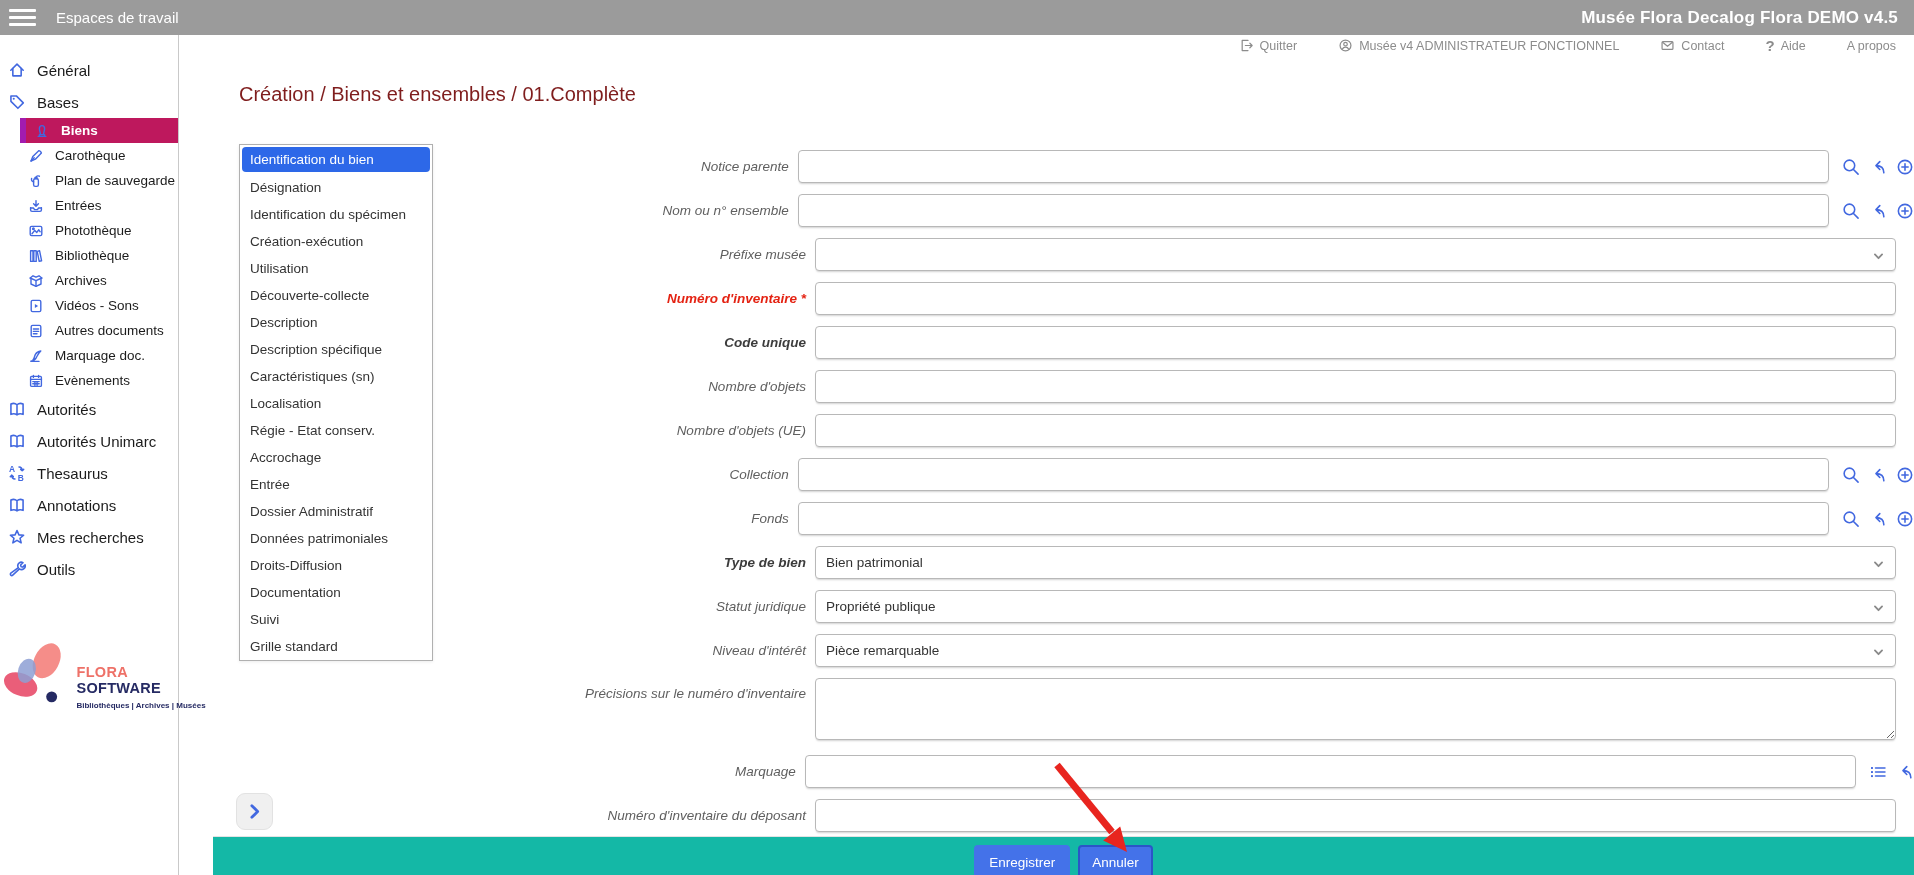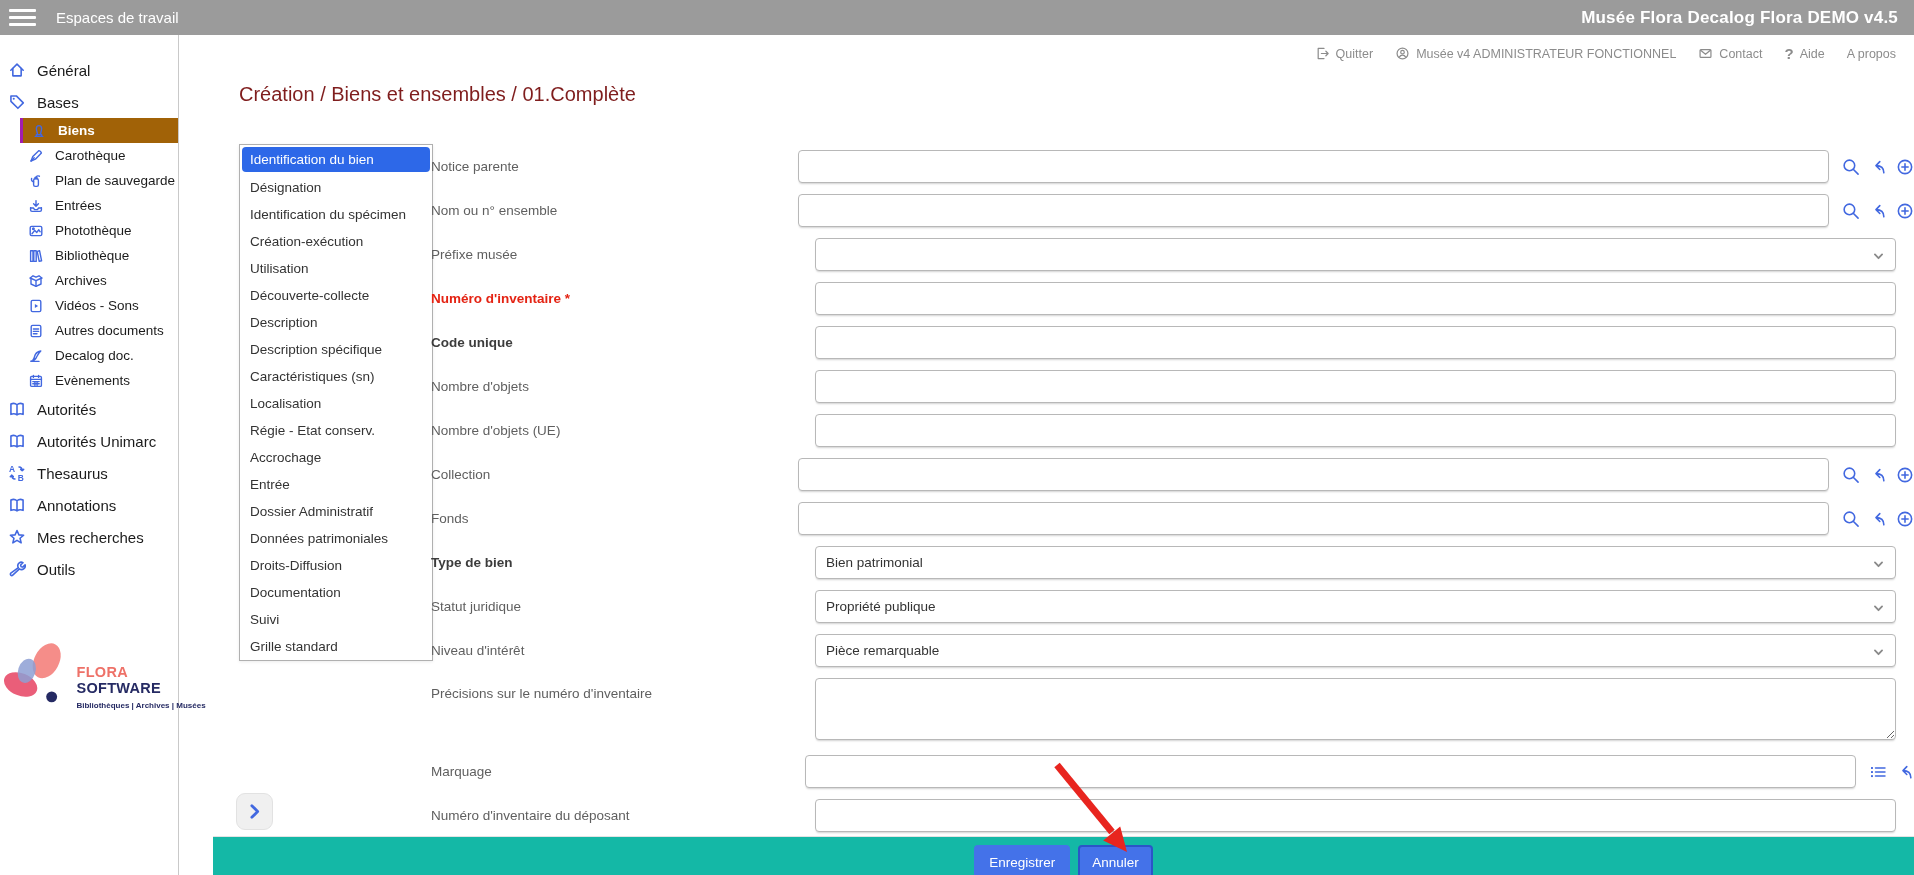--- a/index.html
+++ b/index.html
@@ -16,56 +16,56 @@
   .apptitle { color:#fff; font-size:17px; font-weight:bold; margin-left:auto; margin-right:16px;
               letter-spacing:0.2px; }
 
   
   .sidebar { position:absolute; left:0; top:35px; width:179px; height:840px; background:#fff;
              border-right:1px solid #c9c9c9; }
   .nav { padding-top:19px; }
   .nav-item { display:flex; align-items:center; cursor:pointer; color:#1b1b1b; }
   .nav-item.lvl1 { height:32px; padding-left:8px; font-size:15px; gap:11px; }
   .nav-item.lvl2 { height:25px; padding-left:28px; font-size:13.5px; gap:11px; }
-  .nav-item.lvl2.selected { margin-left:20px; padding-left:8px; background:#a16207;
-                            border-left:3px solid #a21caf; color:#fff; font-weight:bold; }
+  .nav-item.lvl2.selected { margin-left:20px; padding-left:8px; background:#be185d;
+                            border-left:6px solid #a21caf; color:#fff; font-weight:bold; }
   .nav-item svg { flex:0 0 auto; }
   .ic { stroke:#4268e0; fill:none; stroke-width:1.4; stroke-linecap:round; stroke-linejooin:round; }
   .ic, .icg { stroke-linejoin:round; stroke-linecap:round; }
   .icg { stroke:#8c8c8c; fill:none; stroke-width:1.3; }
 
   .logo { position:absolute; top:603px; left:2px; width:208px; display:flex; align-items:flex-start; }
   .logo-text { margin-top:26px; }
   .logo-line1 { font-size:14.5px; font-weight:bold; letter-spacing:0.3px; }
   .logo-flora { color:#ee7168; }
   .logo-soft { color:#252a63;margin-top:20px; }
   .logo-sub { font-size:8px; font-weight:bold; color:#252a63; margin-top:5px; }
 
   
   .main { position:absolute; left:213px; top:35px; width:1701px; height:840px; }
 
-  .utility { position:absolute; top:10px; right:18px; display:flex; gap:22px; align-items:center;
+  .utility { position:absolute; top:2px; right:18px; display:flex; gap:41px; align-items:center;
              color:#8c8c8c; font-size:12.5px; }
   .u-item { display:flex; align-items:center; gap:6px; cursor:pointer; white-space:nowrap; }
   .u-q { font-size:15px; color:#8c8c8c; font-weight:bold; }
 
   .page-title { position:absolute; left:26px; top:48px; font-size:20px; color:#7f1d1d; }
 
   
   .tabs-box { position:absolute; left:26px; top:109px; width:194px; background:#fff;
               border:1px solid #b0b0b0; padding:0; box-shadow:0 1px 3px rgba(0,0,0,0.08); }
   .tab { padding:6px 10px; font-size:13.5px; color:#333; cursor:pointer; line-height:15px; }
   .tab.selected { margin:2px; padding:5px 8px; background:#2d68e8; color:#fff; border-radius:4px; }
 
   
   .form { position:absolute; left:218px; top:109px; right:0; padding-top:6px; }
   .form-row { display:flex; align-items:center; margin-bottom:11px; }
   .form-row.top { align-items:flex-start; }
   .form-row.top .f-label { margin-top:8px; }
-  .f-label { width:384px; text-align:left; padding-right:9px; font-size:13.5px; color:#5f5f5f; }
+  .f-label { width:384px; text-align:right; padding-right:9px; font-size:13.5px; color:#5f5f5f;font-style:italic; }
   .f-label.em { color:#3c3c3c; font-weight:bold; }
   .f-label.req { color:#e42313; font-weight:bold; }
   .f-field { width:1081px; position:relative;border-radius:11px; }
   .f-field input, .f-field textarea, .sel {
       width:100%; height:33px; border:1px solid #b8b8b8; border-radius:4px; background:#fff;
       font-family:"Liberation Sans",sans-serif; font-size:13.5px; color:#333; padding:0 10px;
       box-shadow:0 2px 2px -1px rgba(0,0,0,0.18); outline:none; }
   .f-field textarea { height:62px; padding-top:6px; resize:both; }
   .sel { display:flex; align-items:center; cursor:pointer; }
   .sel .chev { position:absolute; right:10px; top:11px; }
@@ -185,21 +185,21 @@
           <rect x="3.2" y="2.4" width="9.6" height="11.2" rx="1.4"></rect>
           <path d="M5.4 6 H10.6 M5.4 8.4 H10.6 M5.4 10.8 H9"></path>
         </svg>
         <span>Autres documents</span>
       </div>
       <div class="nav-item lvl2">
         <svg viewBox="0 0 16 16" width="16" height="16" class="ic">
           <path d="M2.8 13.2 C5.2 13 7 11.8 8.2 9.8 C9.6 7.4 10.4 5 12.8 3 C11 3.2 8.6 4.2 7.4 6.4 C6.4 8.2 6.4 10.4 5 11.8"></path>
           <path d="M3.6 13.4 H11"></path>
         </svg>
-        <span>Decalog doc.</span>
+        <span>Marquage doc.</span>
       </div>
       <div class="nav-item lvl2">
         <svg viewBox="0 0 16 16" width="16" height="16" class="ic">
           <rect x="2.6" y="3.4" width="10.8" height="10" rx="1"></rect>
           <path d="M2.6 6.4 H13.4"></path>
           <path d="M5.4 2.4 V4.4 M10.6 2.4 V4.4"></path>
           <path d="M4.8 8.6 H11.2 M4.8 10.8 H11.2 M6.9 8.6 V12.6 M9.1 8.6 V12.6"></path>
         </svg>
         <span>Evènements</span>
       </div>

